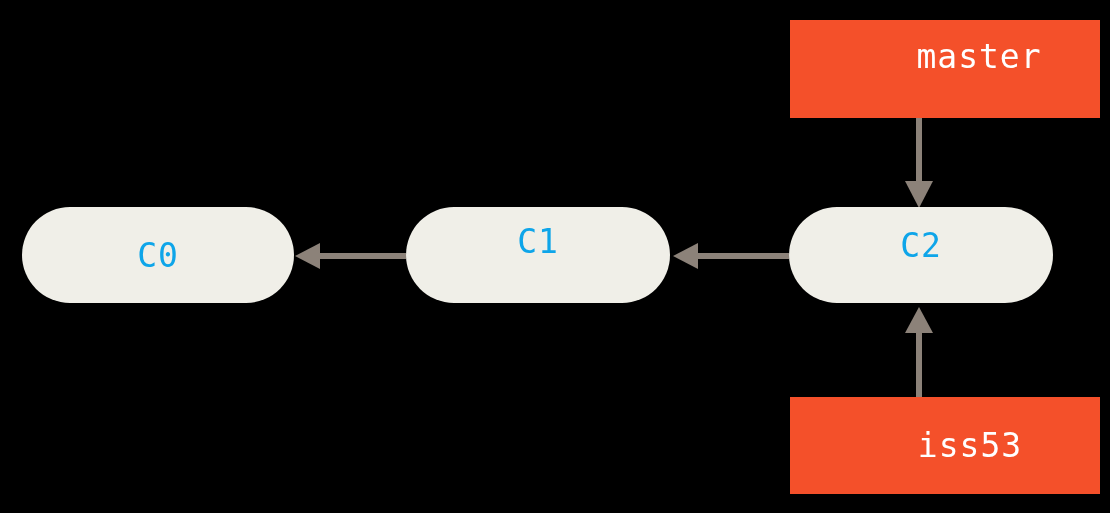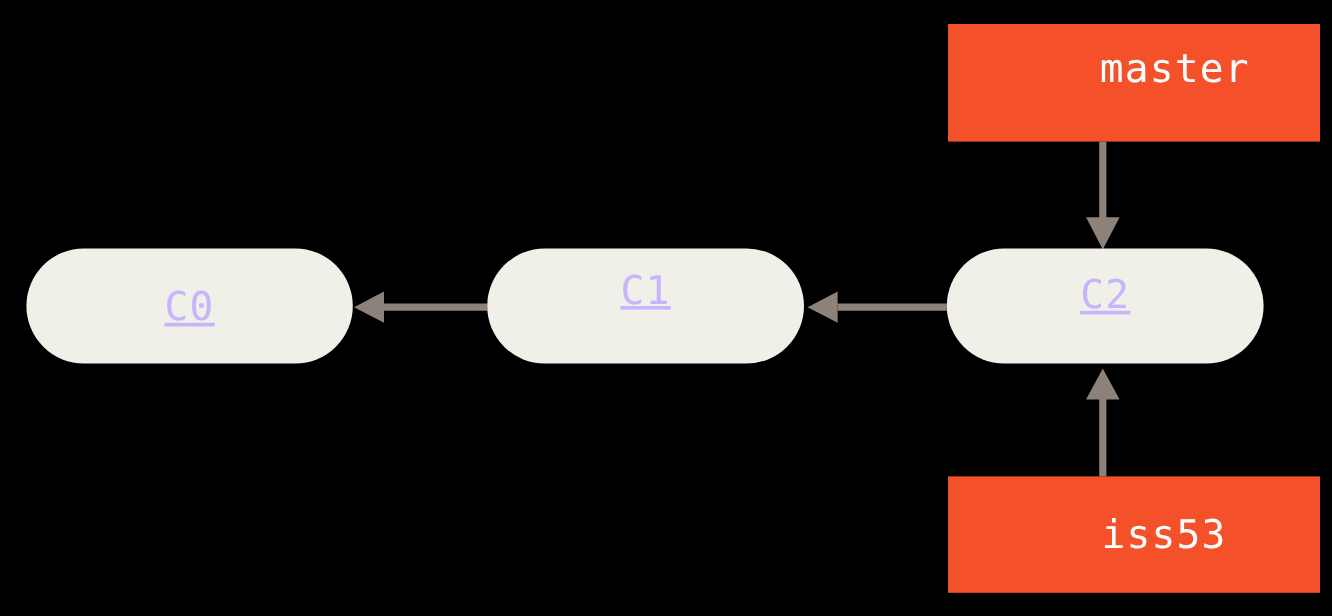--- a/index.html
+++ b/index.html
@@ -30,24 +30,23 @@
   .branch-label {
     position: absolute;
     display: flex;
     align-items: center;
     justify-content: center;
     pointer-events: none;
     white-space: pre;
     font-family: "DejaVu Sans Mono", "Liberation Mono", monospace;
   }
   .node-label {
-    color: #c4b5fd;
+    color: #0ea5e9;
     font-size: 33px;
     letter-spacing: 1px;
-    text-decoration: underline;
   }
   .branch-label {
     color: #ffffff;
     font-size: 33px;
     letter-spacing: 1px;
   }
 </style>
 </head>
 <body>
 

